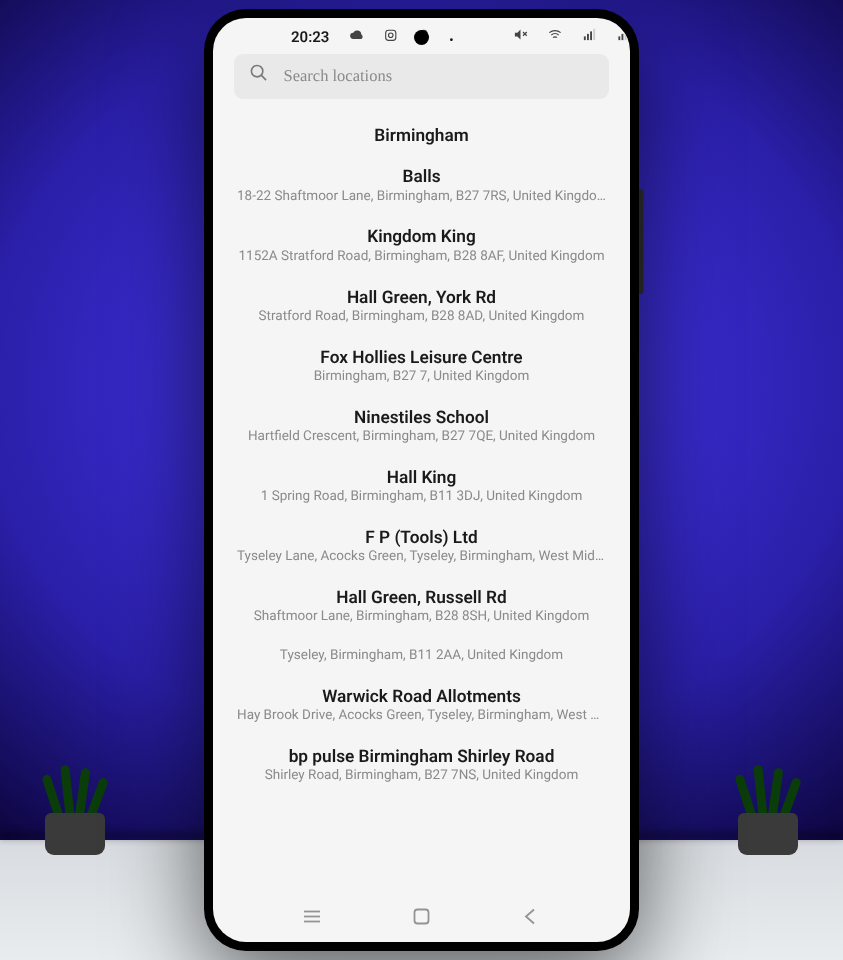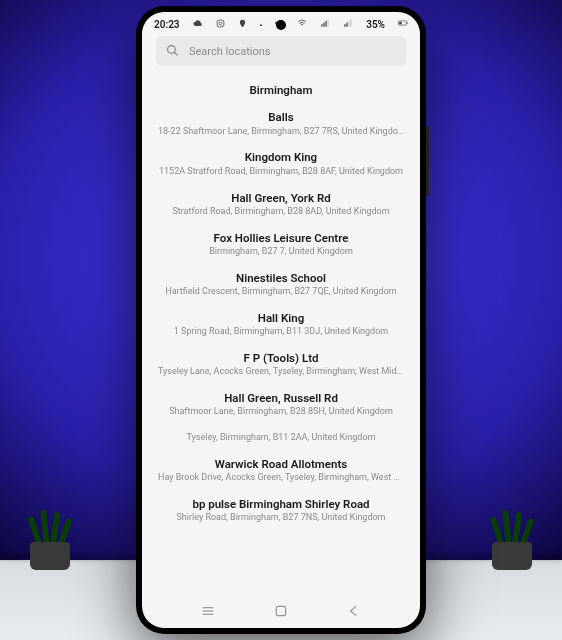--- a/index.html
+++ b/index.html
@@ -29,30 +29,30 @@
   .side-btn.b1{top:120px;height:70px;}
   .screen{
     width:100%;height:100%;background:#f5f5f5;border-radius:22px;overflow:hidden;
     position:relative;display:flex;flex-direction:column;
   }
   .camera-hole{position:absolute;top:8px;left:50%;transform:translateX(-50%);width:10px;height:10px;background:#000;border-radius:50%;z-index:10;}
   .status-bar{
     height:24px;display:flex;align-items:center;justify-content:space-between;
     padding:0 12px;font-size:10px;font-weight:600;color:#1a1a1a;flex-shrink:0;
   }
-  .status-left,.status-right{display:flex;align-items:flex-end;gap:13px;}
+  .status-left,.status-right{display:flex;align-items:flex-end;gap:13px;margin-left:40px;}
   .status-right svg{width:10px;height:10px;}
   .status-right .pct{font-size:10px;}
   .app-header{
     display:flex;align-items:center;padding:6px 14px 8px;flex-shrink:0;position:relative;
   }
   .close-btn{width:18px;height:18px;display:flex;align-items:center;justify-content:center;cursor:pointer;}
   .close-btn svg{width:14px;height:14px;stroke:#1a1a1a;stroke-width:2;}
   .header-title{position:absolute;left:0;right:0;text-align:center;font-size:13px;font-weight:600;color:#1a1a1a;pointer-events:none;}
-  .search-wrap{padding:0 14px 6px;flex-shrink:0;}
+  .search-wrap{padding:0 14px 6px;flex-shrink:0;font-family:Liberation Serif, serif;}
   .search-box{
     background:#e9e9e9;border-radius:6px;height:30px;display:flex;align-items:center;
     padding:0 10px;gap:8px;
   }
   .search-box svg{width:13px;height:13px;stroke:#7a7a7a;stroke-width:2;fill:none;}
   .search-input{
     border:none;background:transparent;outline:none;font-size:11px;color:#333;flex:1;
     font-family:inherit;
   }
   .search-input::placeholder{color:#8a8a8a;}

